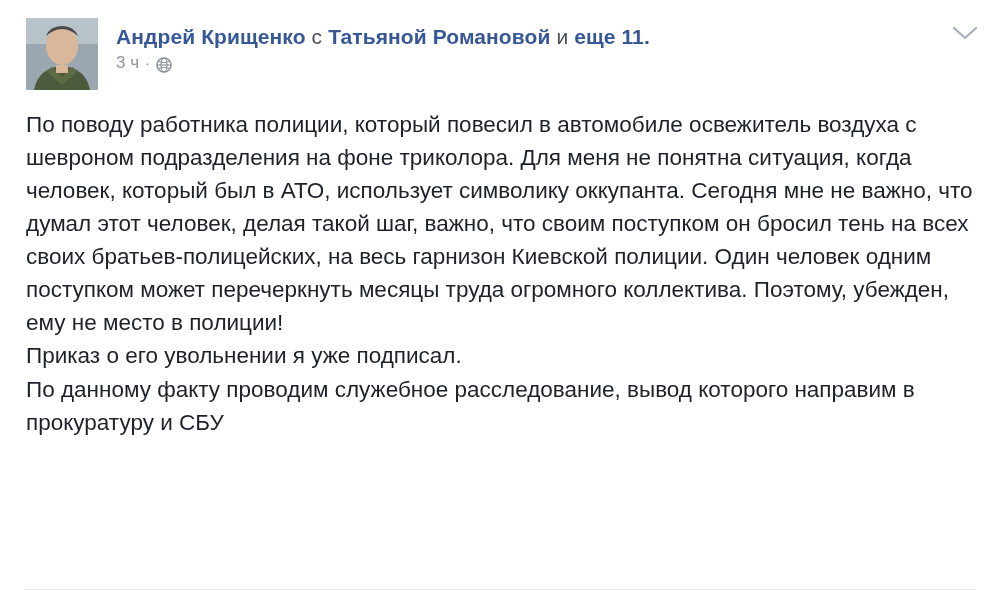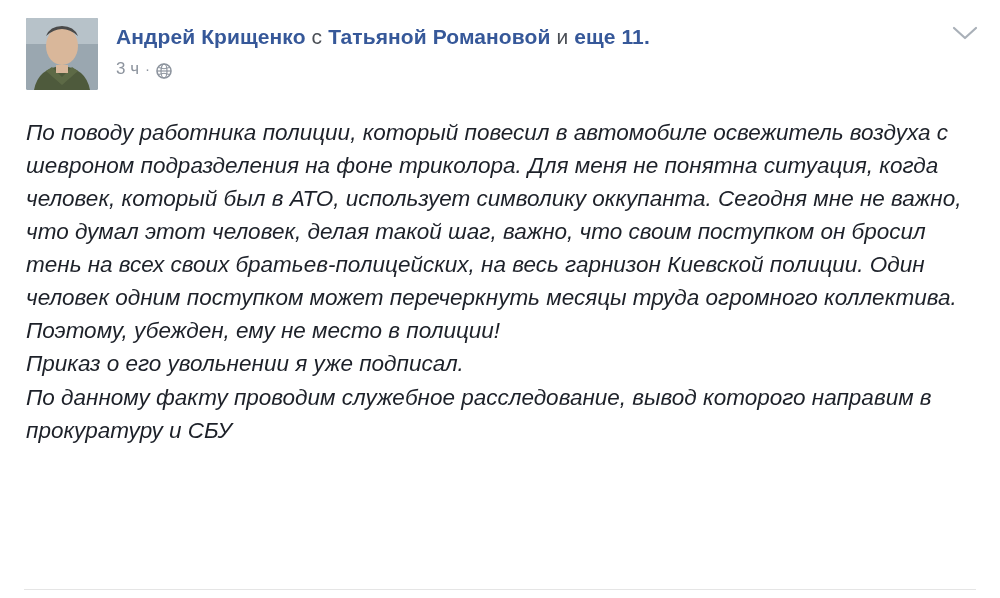--- a/index.html
+++ b/index.html
@@ -64,21 +64,21 @@
   .byline .tagged {
     color: #365899;
     font-weight: bold;
   }
   .byline .more {
     color: #365899;
     font-weight: bold;
   }
 
   .meta {
-    margin-top: 8px;
+    margin-top: 2px;
     font-size: 17px;
     color: #8d949e;
     display: flex;
     align-items: center;
     gap: 6px;
   }
   .meta .sep { color: #8d949e; font-size: 15px; }
   .globe-icon { display: inline-block; width: 16px; height: 16px; position: relative; top: 2px; }
 
   
@@ -86,29 +86,28 @@
     position: absolute;
     top: 24px;
     right: 22px;
     width: 26px;
     height: 18px;
     cursor: pointer;
   }
 
   
   .post-body {
-    margin-top: 26px;
+    margin-top: 18px;
     padding-left: 2px;
     padding-right: 10px;
     font-size: 22.5px;
     line-height: 1.47;
     color: #1d2129;
     white-space: pre-wrap;
     word-wrap: break-word;
-    font-style: italic;
   }
 
   
   .divider {
     position: absolute;
     left: 24px;
     right: 24px;
     bottom: 8px;
     height: 1px;
     background: #e5e5e5;

